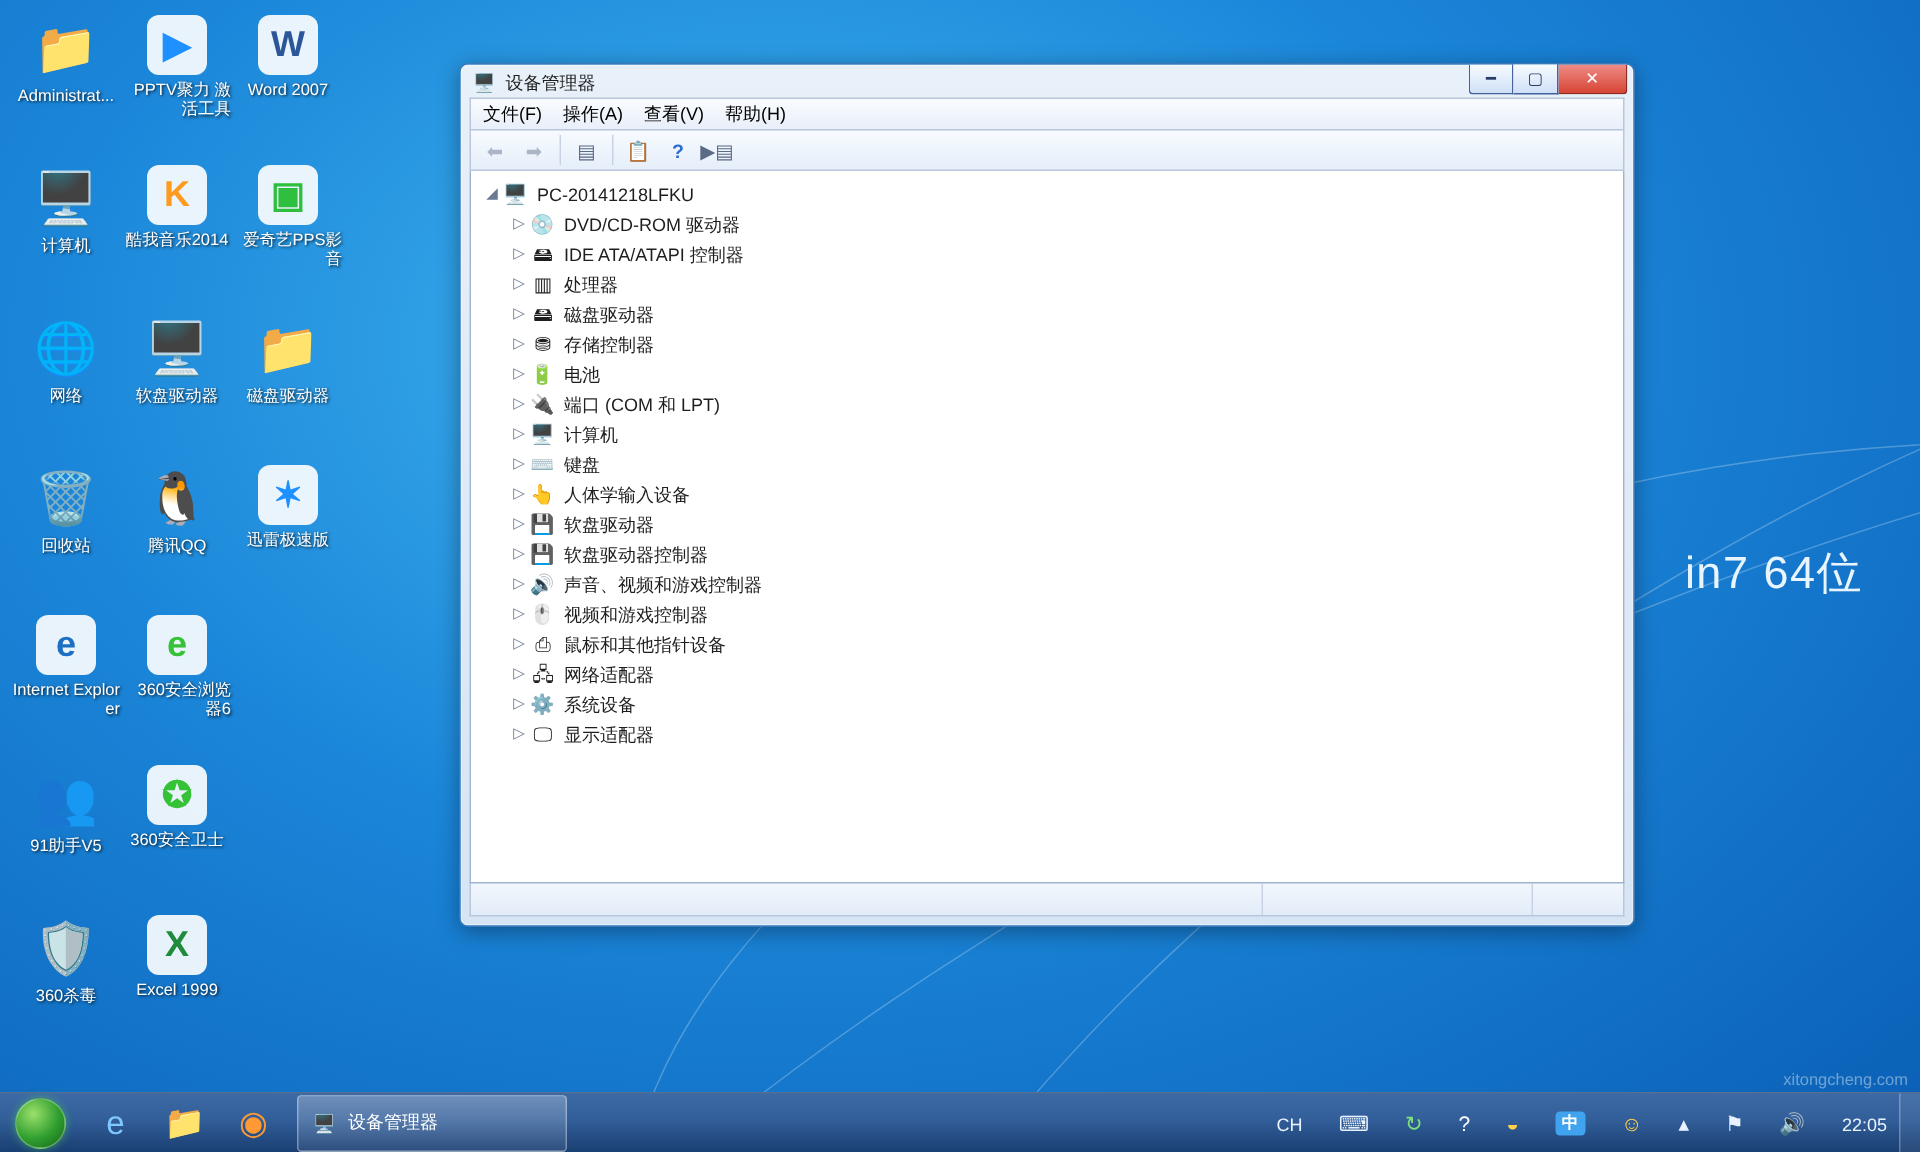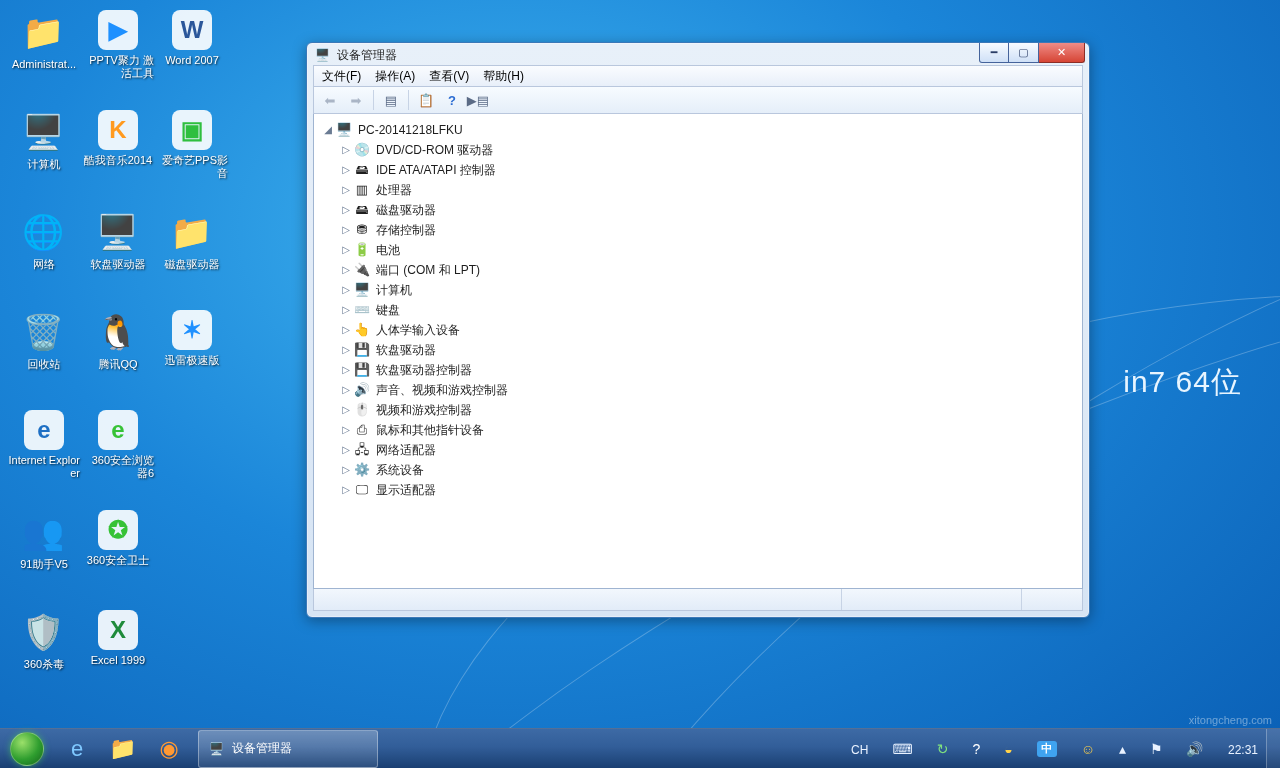--- a/index.html
+++ b/index.html
@@ -340,16 +340,16 @@
     <span>CH</span>
     <span class="ti">⌨</span>
     <span class="ti" style="color:#7fe07f">↻</span>
     <span class="ti" style="color:#fff">?</span>
     <span class="ti" style="color:#ffd24a">◒</span>
     <span class="lang-badge">中</span>
     <span class="ti" style="color:#ffd24a">☺</span>
     <span class="ti">▴</span>
     <span class="ti">⚑</span>
     <span class="ti">🔊</span>
-    <span>22:31</span>
+    <span>22:05</span>
   </div>
   <div class="showdt"></div>
 </div>
 
 </body></html>

